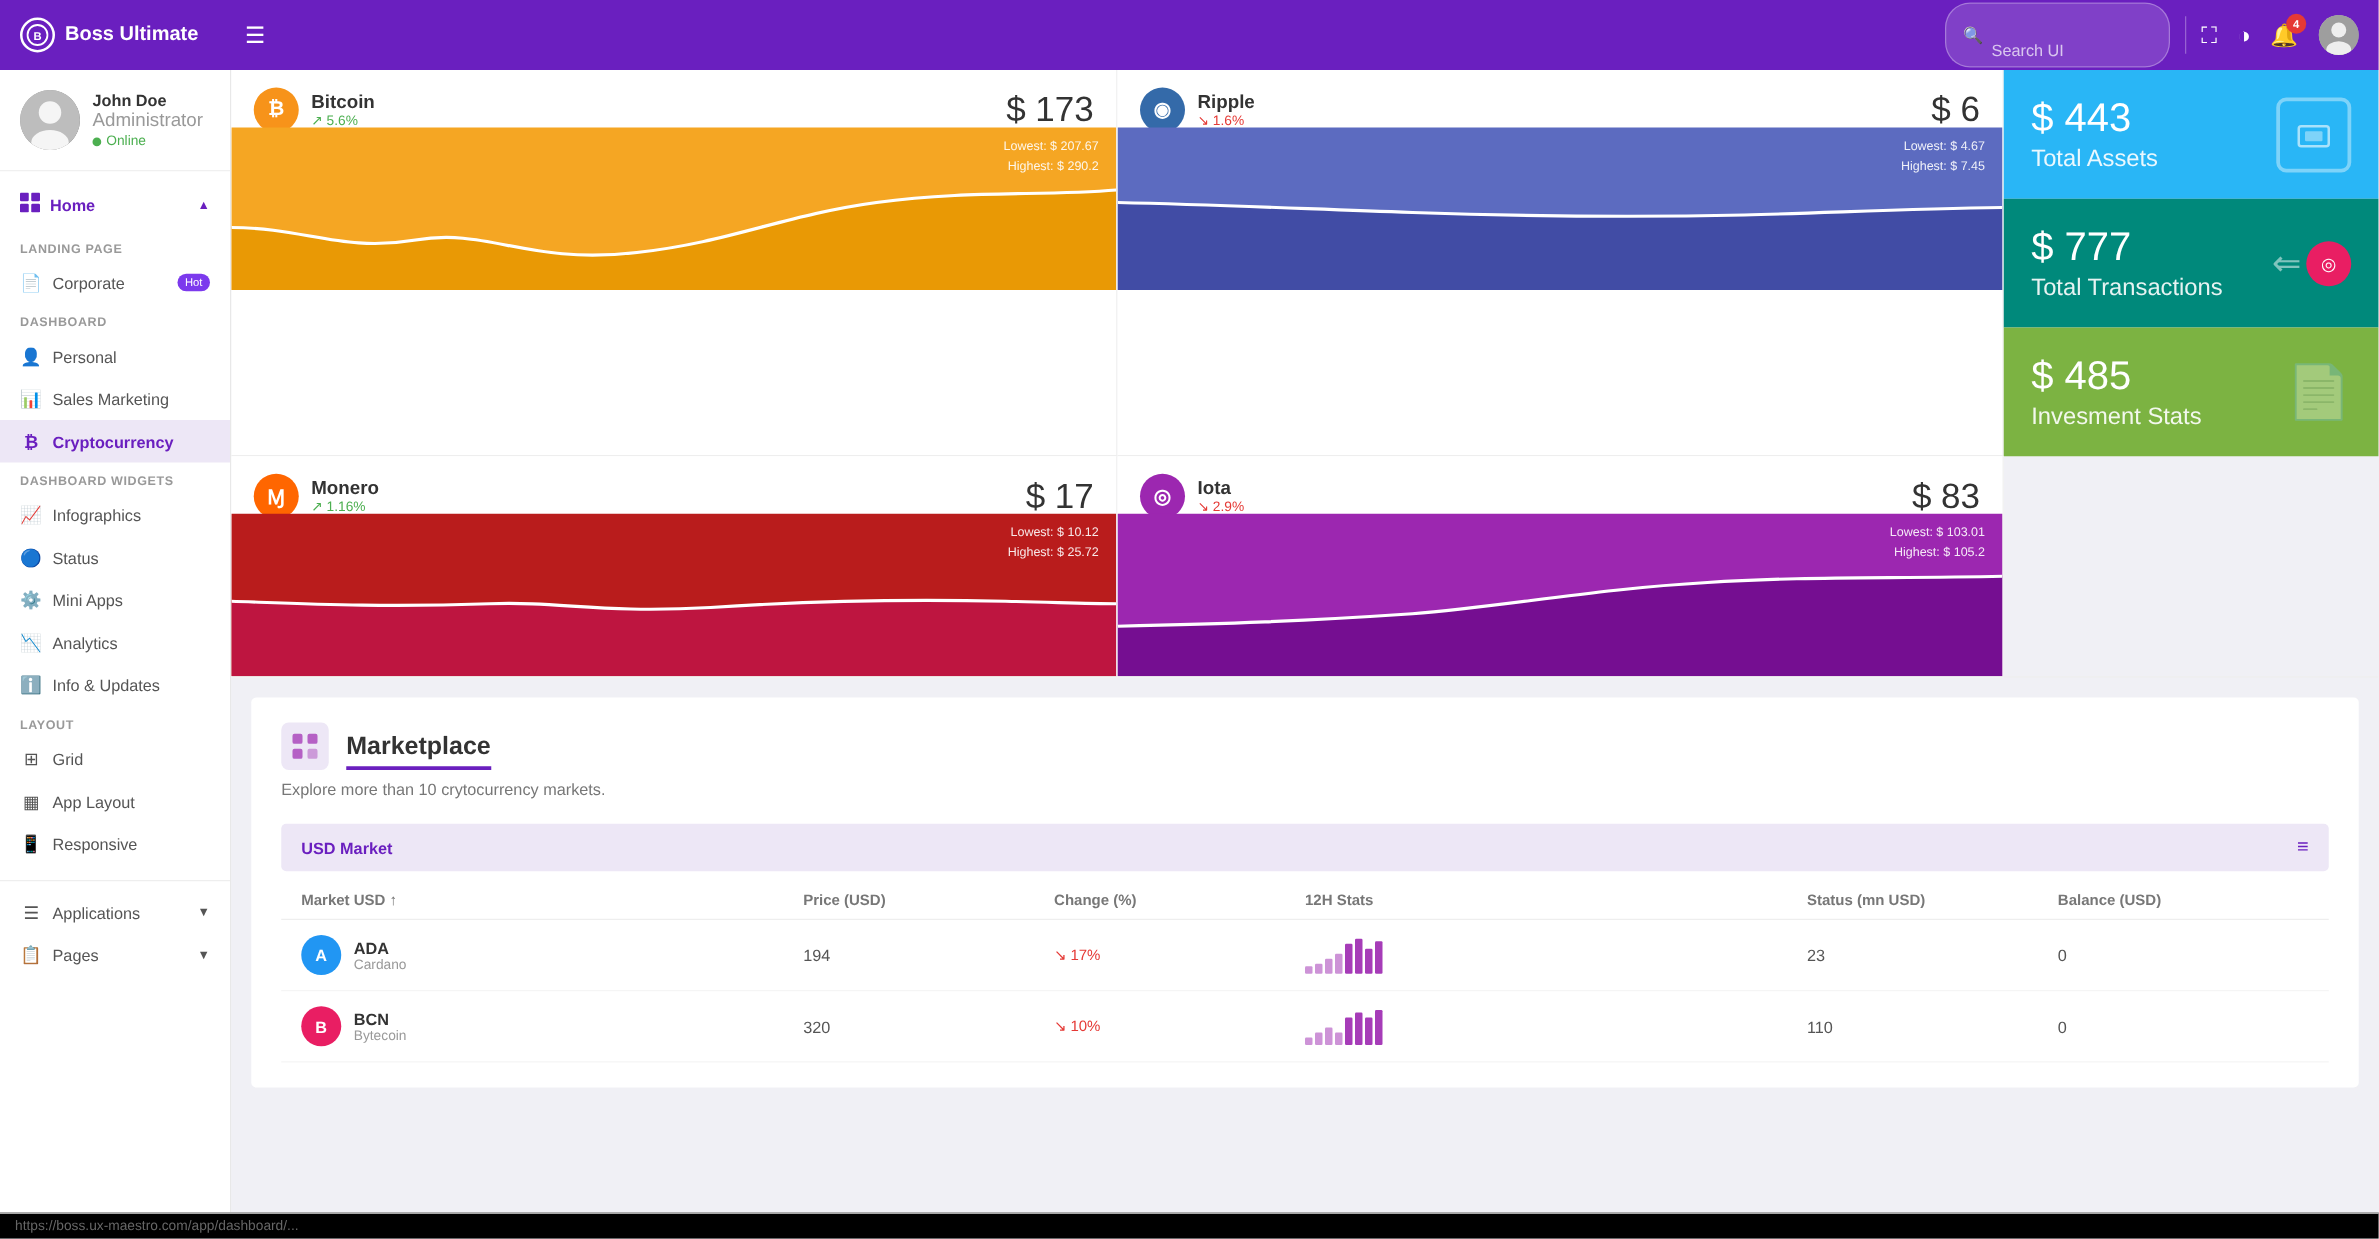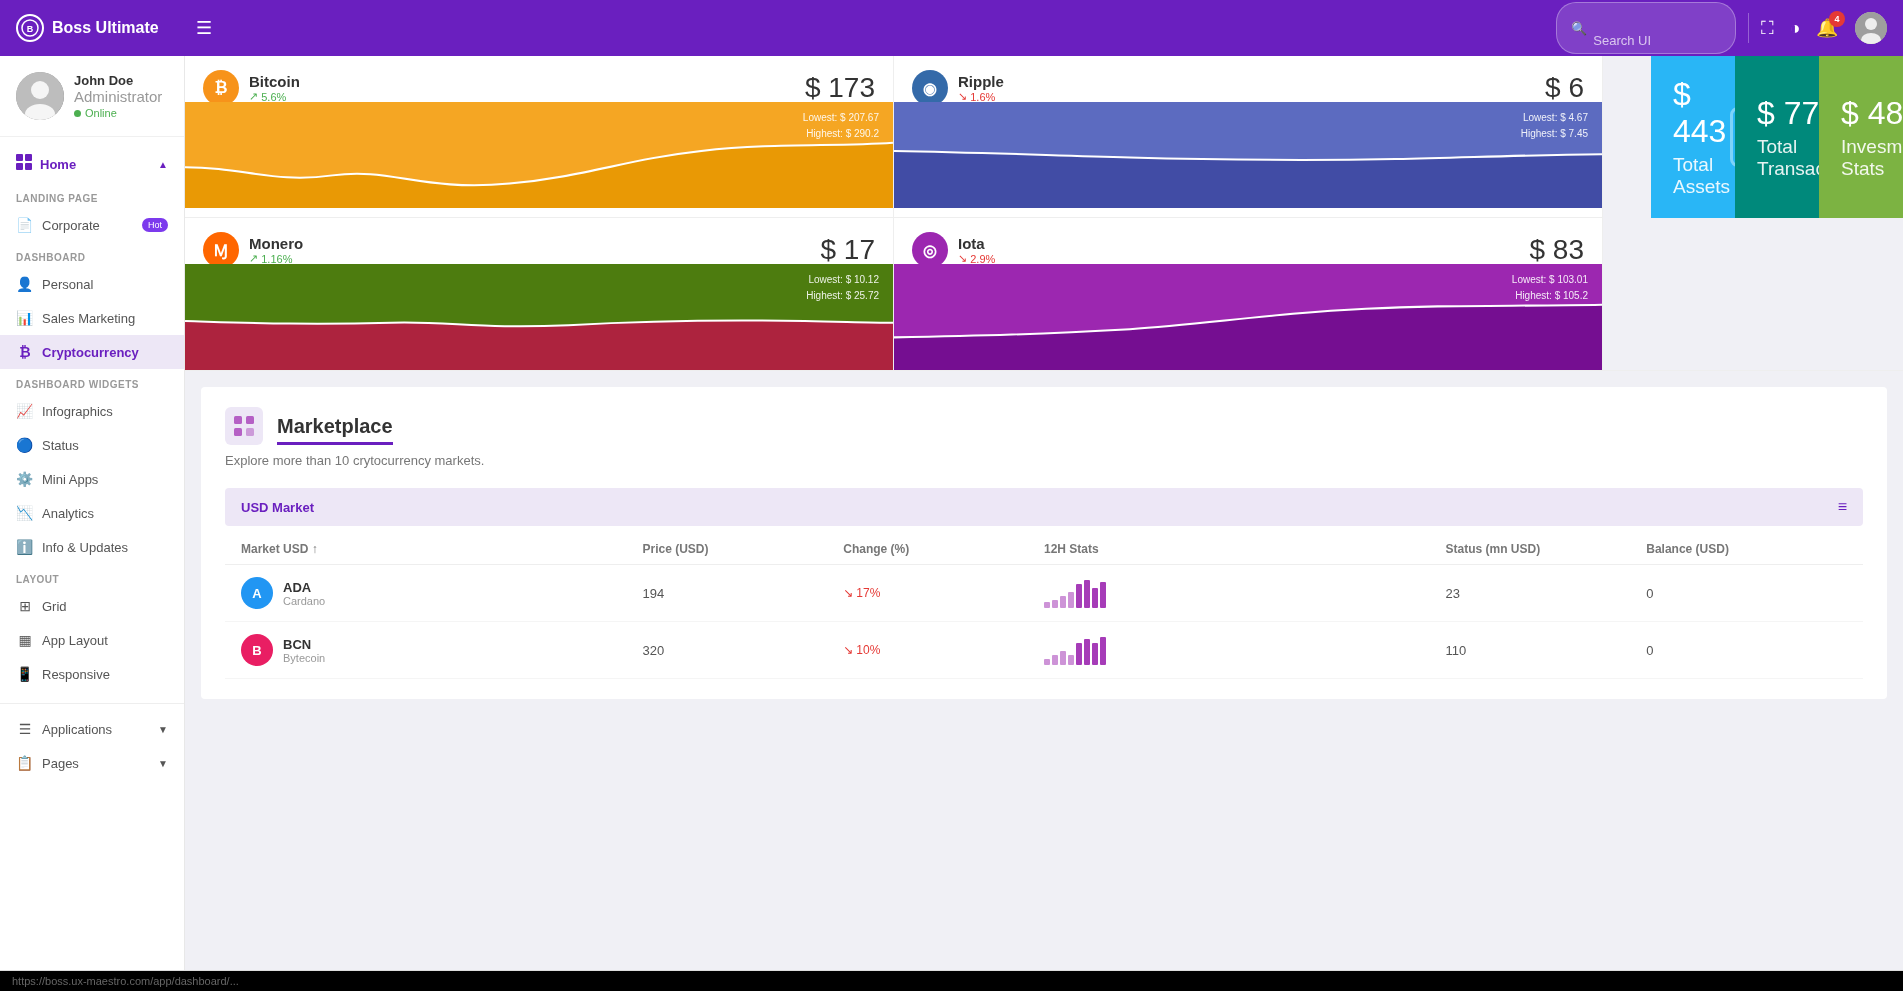--- a/index.html
+++ b/index.html
@@ -85,25 +85,25 @@
     .content { flex: 1; overflow-y: auto; padding: 0; background: #f0f0f5; }
     .crypto-card { position: relative; overflow: hidden; }
     .crypto-card-header { display: flex; align-items: center; justify-content: space-between; padding: 14px 18px 0; background: white; }
     .crypto-coin-info { display: flex; align-items: center; gap: 10px; }
     .coin-icon { width: 36px; height: 36px; border-radius: 50%; display: flex; align-items: center; justify-content: center; font-size: 16px; font-weight: bold; color: white; flex-shrink: 0; }
     .coin-name { font-size: 15px; font-weight: 600; color: #333; }
     .coin-change { font-size: 11px; display: flex; align-items: center; gap: 3px; }
     .coin-change.up { color: #4caf50; }
     .coin-change.down { color: #e53935; }
     .coin-price { font-size: 28px; font-weight: 300; color: #333; }
-    .crypto-chart-area { height: 106px; position: relative; margin-top: -4px; }
+    .crypto-chart-area { height: 130px; position: relative; margin-top: -4px; }
     .chart-labels { position: absolute; top: 8px; right: 14px; text-align: right; font-size: 10px; color: white; opacity: 0.9; line-height: 1.6; z-index: 2; }
 
     
-    .stat-cards { display: flex; flex-direction: row; margin-left: 48px; }
+    .stat-cards { display: flex; flex-direction: column; }
     .stat-card { padding: 20px 22px; display: flex; align-items: center; justify-content: space-between; flex: 1; position: relative; overflow: hidden; }
     .stat-card-blue { background: #29b6f6; }
     .stat-card-teal { background: #00897b; }
     .stat-card-green { background: #7cb342; }
     .stat-label { font-size: 19px; color: rgba(255,255,255,0.9); margin-top: 4px; }
     .stat-value { font-size: 32px; font-weight: 300; color: white; }
     .stat-icon-square { width: 60px; height: 60px; border: 3px solid rgba(255,255,255,0.4); border-radius: 8px; display: flex; align-items: center; justify-content: center; }
     .stat-icon-pink { width: 36px; height: 36px; background: #e91e63; border-radius: 50%; display: flex; align-items: center; justify-content: center; color: white; font-size: 14px; }
 
     
@@ -385,21 +385,21 @@
             <div>
               <div class="coin-name">Monero</div>
               <div class="coin-change up">
                 <span>↗</span>
                 <span>1.16%</span>
               </div>
             </div>
           </div>
           <div class="coin-price">$ 17</div>
         </div>
-        <div class="crypto-chart-area" style="background:#4d7c0f;">
+        <div class="crypto-chart-area" style="background:#b91c1c;">
           <div class="chart-labels">
             <div>Lowest: $ 10.12</div>
             <div>Highest: $ 25.72</div>
           </div>
           <svg viewBox="0 0 480 130" preserveAspectRatio="none" style="position:absolute;bottom:0;left:0;width:100%;height:100%;">
             <path d="M0,70 C40,72 80,75 140,72 C180,70 200,80 260,75 C310,70 360,68 420,70 C450,71 465,72 480,72 L480,130 L0,130 Z" fill="rgba(190,20,70,0.85)"></path>
             <path d="M0,70 C40,72 80,75 140,72 C180,70 200,80 260,75 C310,70 360,68 420,70 C450,71 465,72 480,72" fill="none" stroke="white" stroke-width="2.5"></path>
           </svg>
         </div>
       </div>

